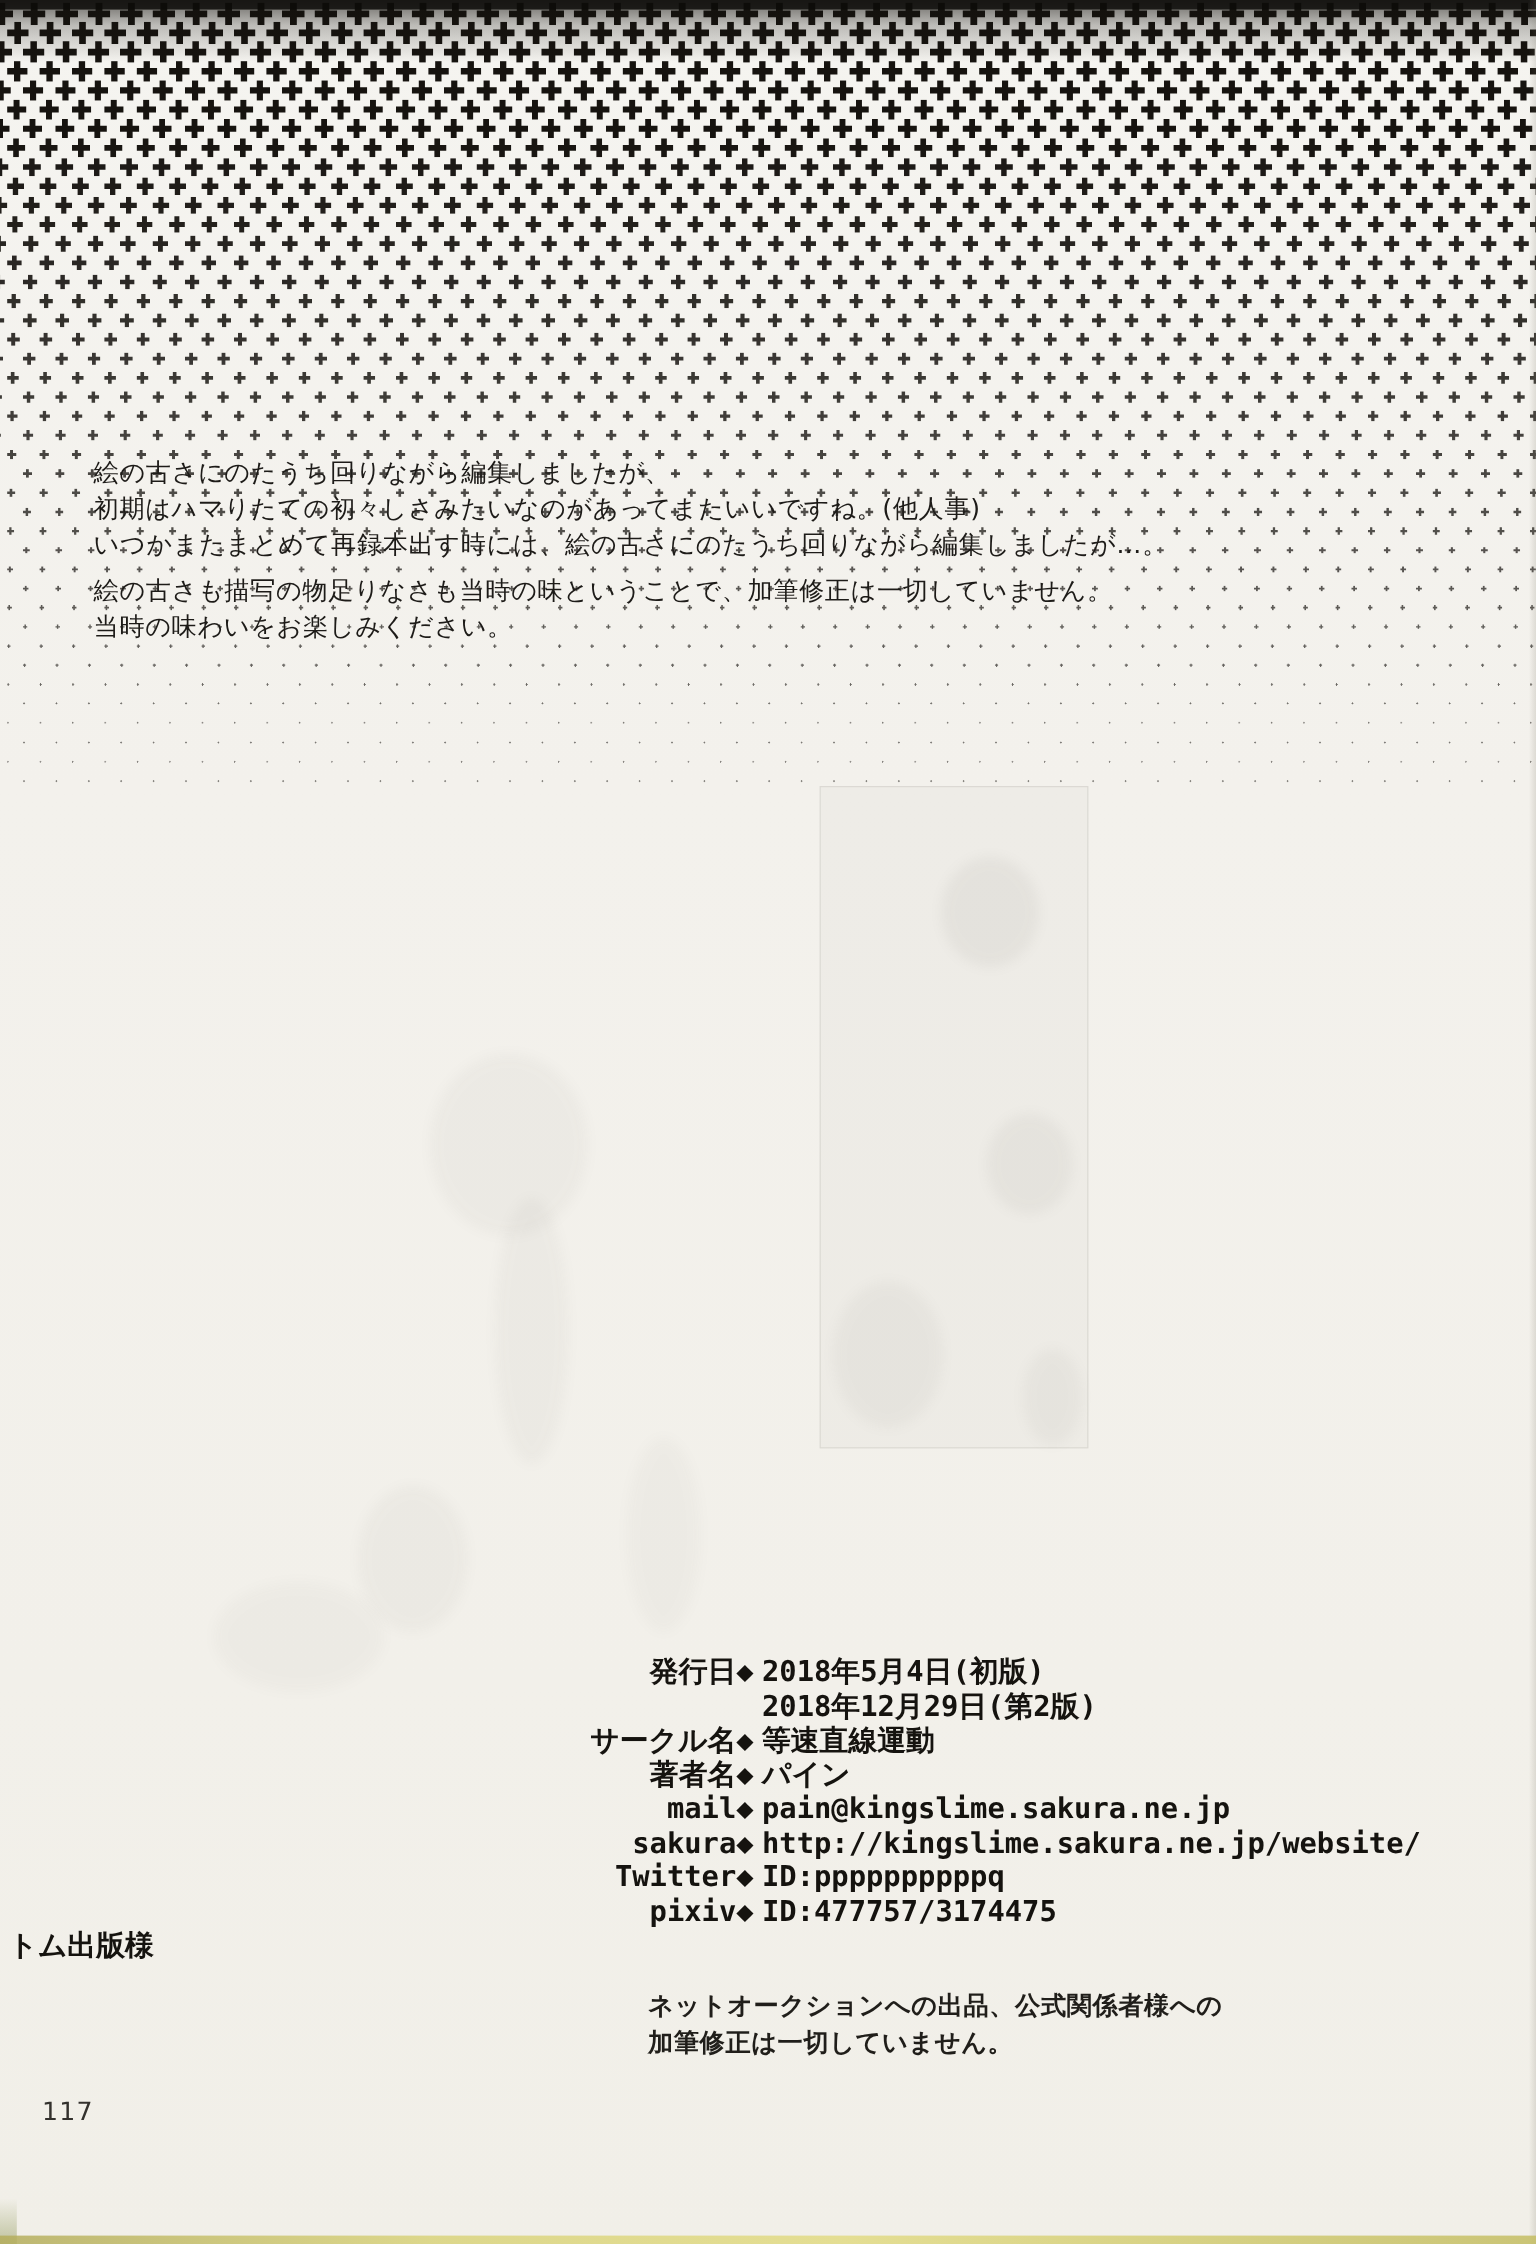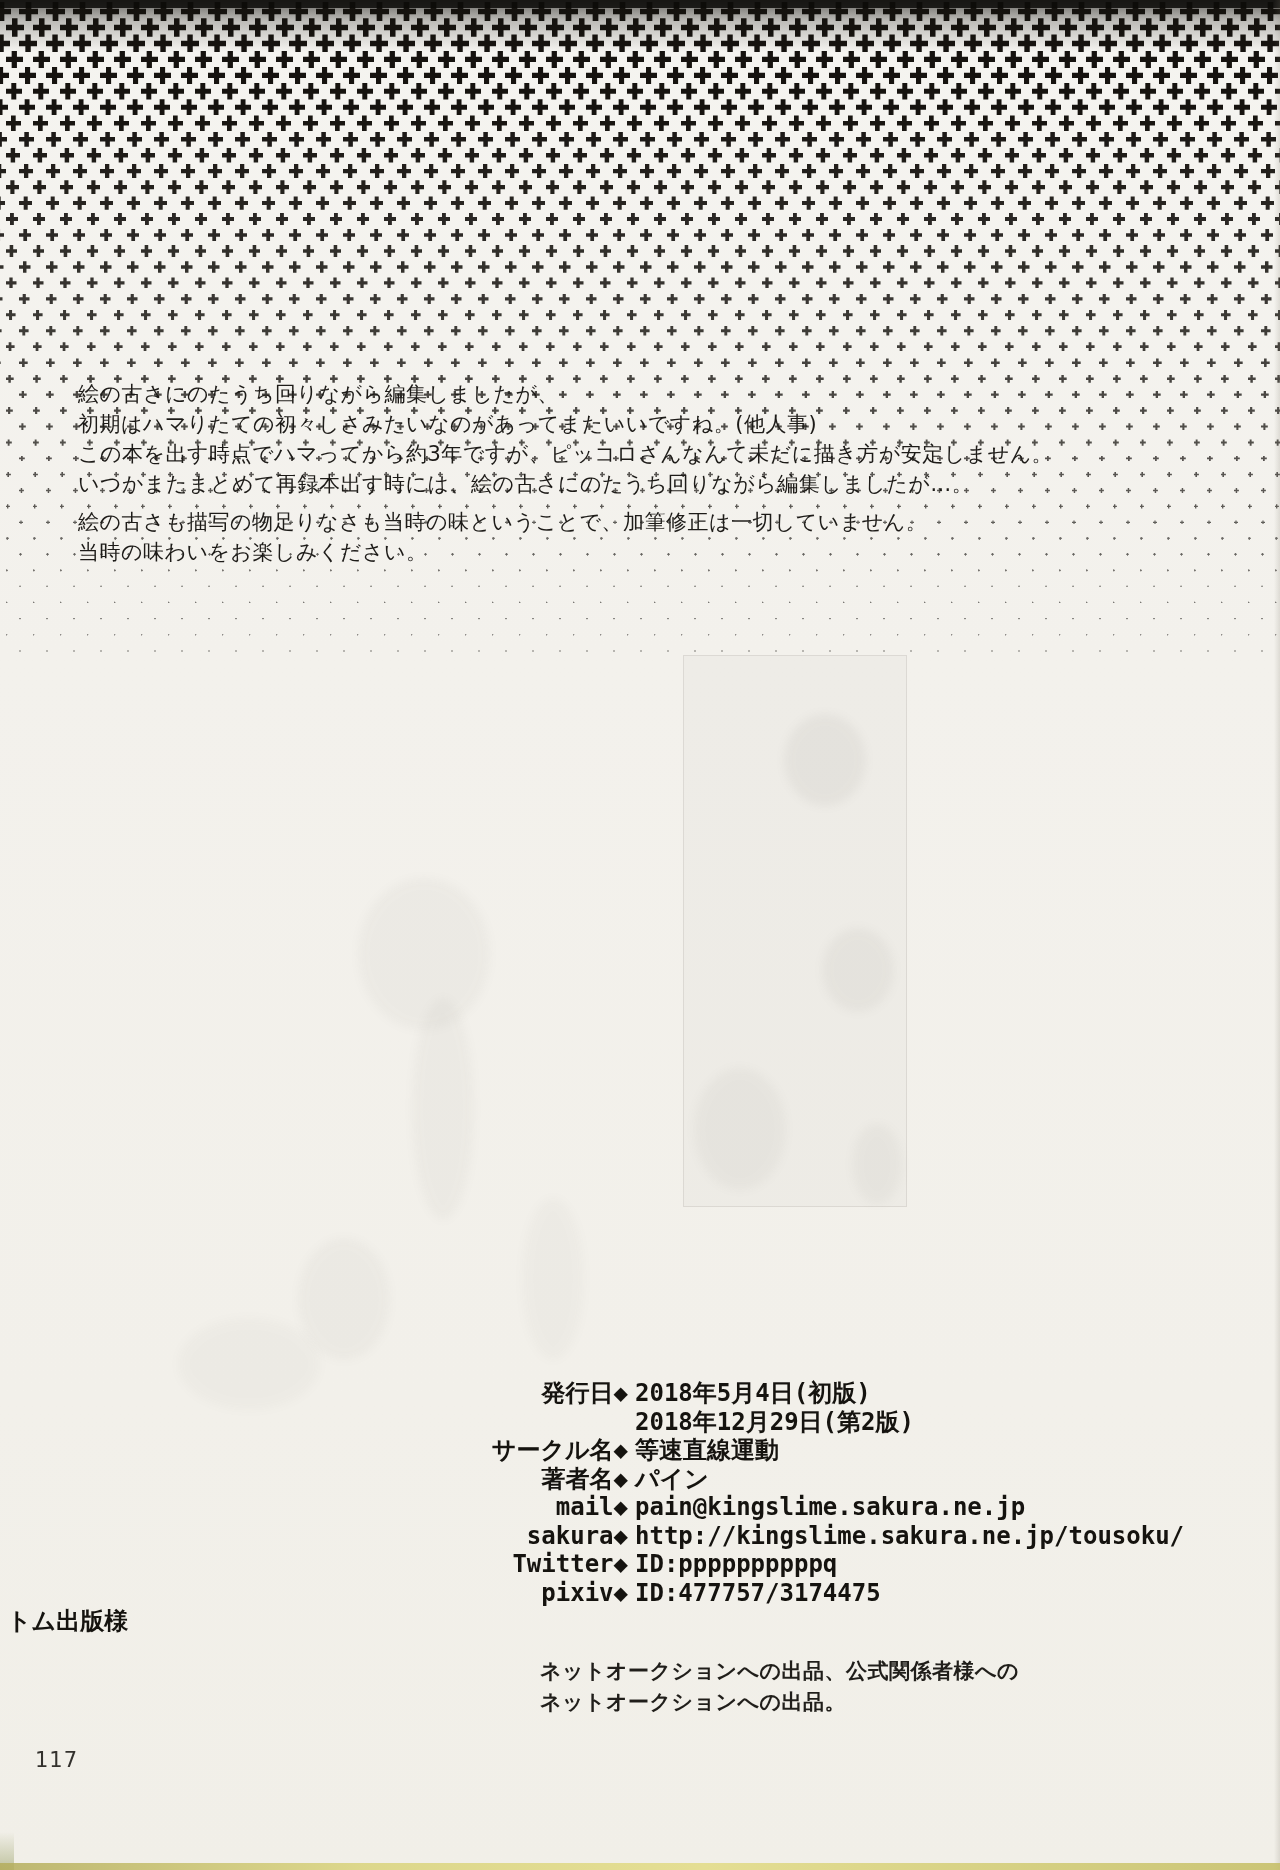--- a/index.html
+++ b/index.html
@@ -2061,21 +2061,20 @@
     <span class="blob" style="left:258px;top:138px;width:132px;height:152px;opacity:0.05"></span>
     <span class="blob" style="left:312px;top:258px;width:62px;height:222px;opacity:0.05"></span>
     <span class="blob" style="left:198px;top:498px;width:92px;height:122px;opacity:0.05"></span>
     <span class="blob" style="left:78px;top:578px;width:142px;height:92px;opacity:0.04"></span>
     <span class="blob" style="left:422px;top:458px;width:62px;height:162px;opacity:0.04"></span>
   </div>
 
   <div class="afterword">
     <p>絵の古さにのたうち回りながら編集しましたが、</p>
     <p>初期はハマりたての初々しさみたいなのがあってまたいいですね。(他人事)</p>
-    <p>この本を出す時点でハマってから約3年ですが、ピッコロさんなんて未だに描き方が安定しません。</p>
     <p>いつかまたまとめて再録本出す時には、絵の古さにのたうち回りながら編集しましたが…。</p>
     <div class="para-gap"></div>
     <p>絵の古さも描写の物足りなさも当時の味ということで、加筆修正は一切していません。</p>
     <p>当時の味わいをお楽しみください。</p>
   </div>
 
   <div class="colophon">
     <div class="crow">
       <span class="lbl">発行日◆</span>
       <span class="val">2018年5月4日(初版)</span>
@@ -2091,38 +2090,38 @@
     <div class="crow">
       <span class="lbl">著者名◆</span>
       <span class="val">パイン</span>
     </div>
     <div class="crow">
       <span class="lbl">mail◆</span>
       <span class="val">pain@kingslime.sakura.ne.jp</span>
     </div>
     <div class="crow">
       <span class="lbl">sakura◆</span>
-      <span class="val">http://kingslime.sakura.ne.jp/tousoku/</span>
+      <span class="val">http://kingslime.sakura.ne.jp/website/</span>
     </div>
     <div class="crow">
       <span class="lbl">Twitter◆</span>
       <span class="val">ID:ppppppppppq</span>
     </div>
     <div class="crow">
       <span class="lbl">pixiv◆</span>
       <span class="val">ID:477757/3174475</span>
     </div>
     <div class="crow">
       <span class="val">トム出版様</span>
     </div>
   </div>
 
   <div class="note">
     <p>ネットオークションへの出品、公式関係者様への</p>
-    <p>ネットオークションへの出品。</p>
+    <p>加筆修正は一切していません。</p>
   </div>
 
   <div class="page-number">117</div>
 
   <div class="right-edge"></div>
   <div class="corner-tint"></div>
   <div class="bottom-edge"></div>
 
 </div>
 

